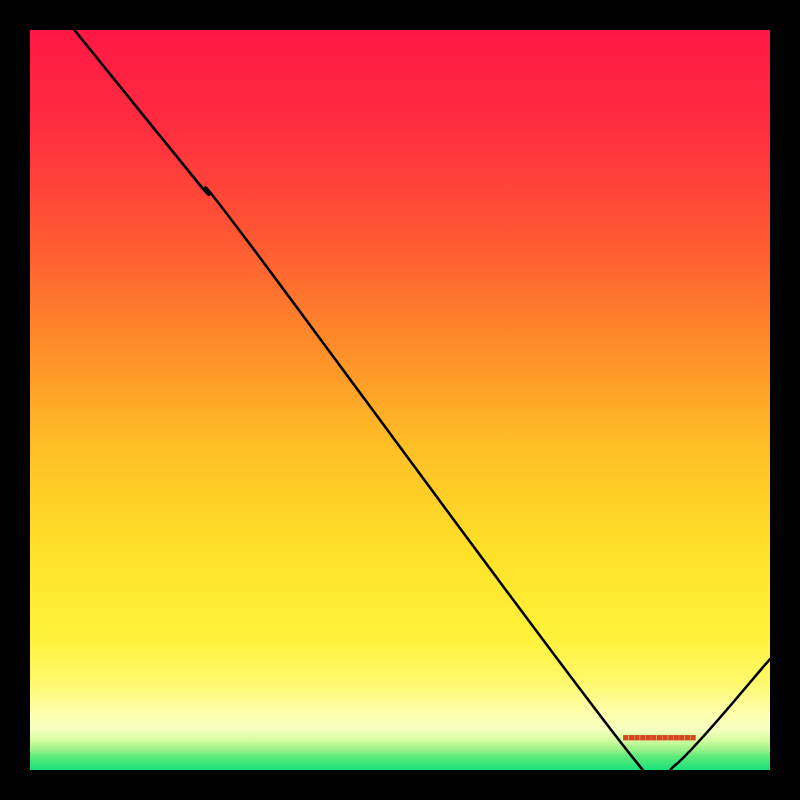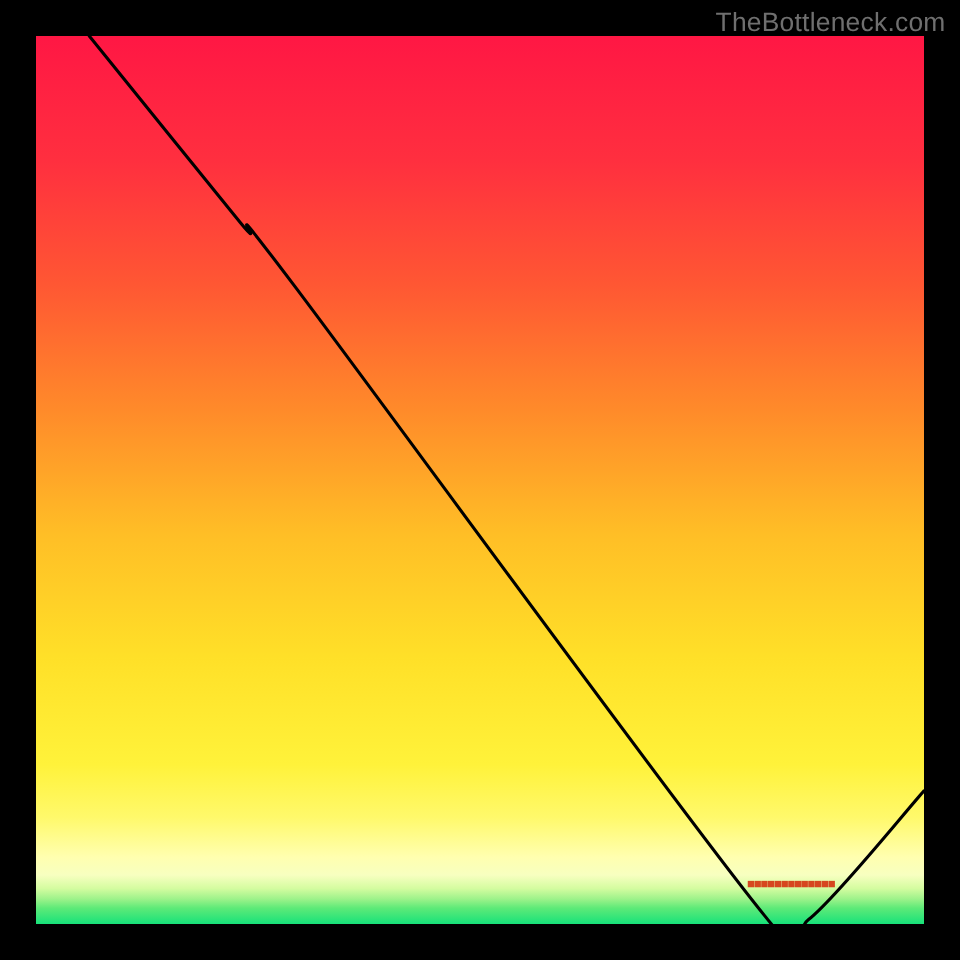--- a/index.html
+++ b/index.html
@@ -57,21 +57,20 @@
     width: 100%;
     height: 100%;
     overflow: visible;
   }
 </style>
 </head>
 <body>
 
 <div class="stage">
 
-  <div class="credit">TheBottleneck.com</div>
 
   <div class="plot">
     <svg class="gradient" viewBox="0 0 100 100" preserveAspectRatio="none">
       <defs>
         <linearGradient id="bg" x1="0" y1="0" x2="0" y2="1">
             <stop offset="0%" stop-color="#ff1744"></stop>
             <stop offset="14%" stop-color="#ff2f3f"></stop>
             <stop offset="28%" stop-color="#ff5733"></stop>
             <stop offset="42%" stop-color="#ff8a2a"></stop>
             <stop offset="56%" stop-color="#ffbe26"></stop>

